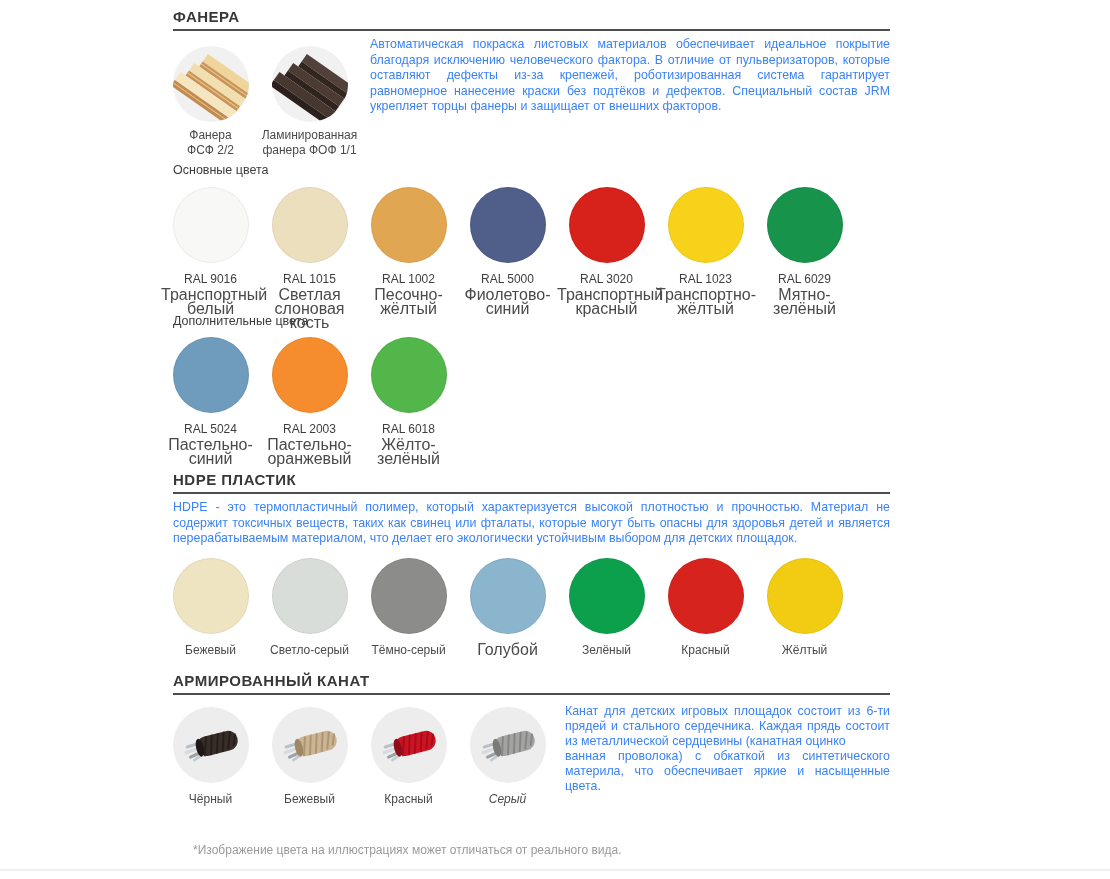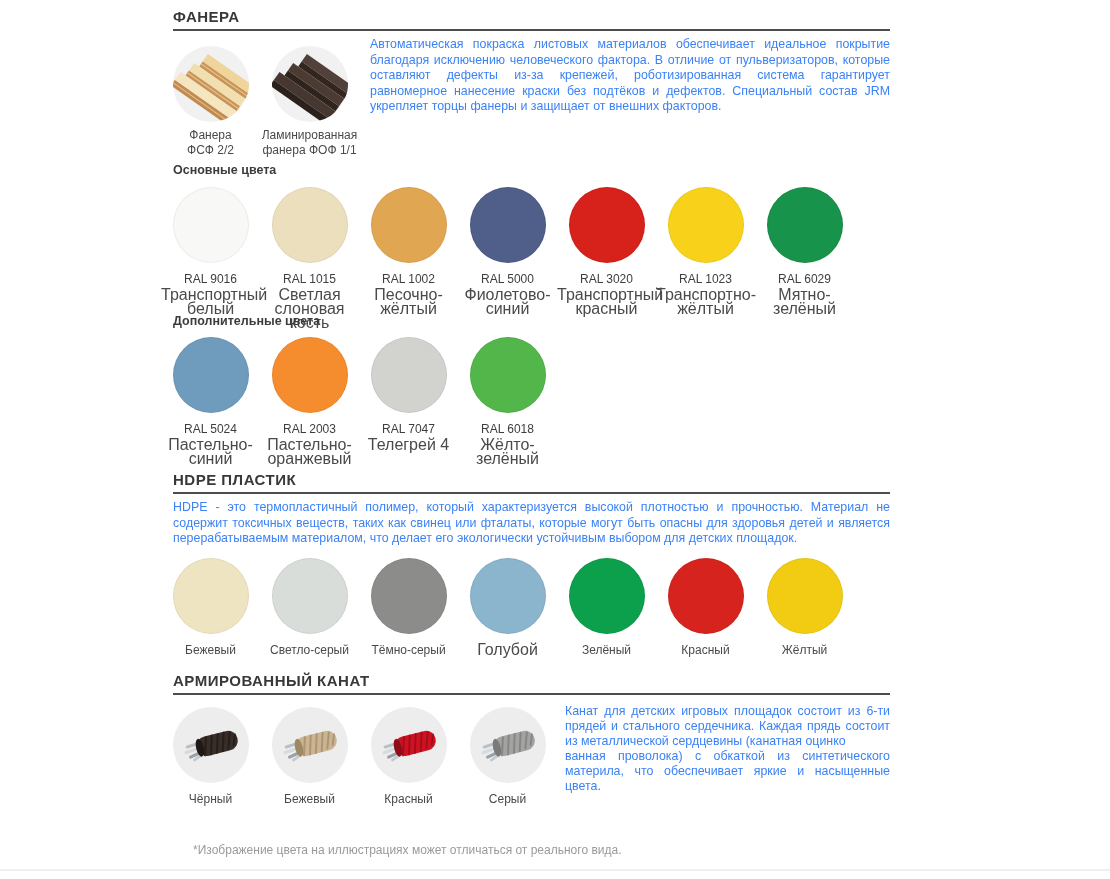--- a/index.html
+++ b/index.html
@@ -10,21 +10,21 @@
   .sec-heading{
     position:absolute; left:173px; font-size:15px; font-weight:bold;
     color:#383838; letter-spacing:0.5px; line-height:20px;
   }
   .sec-rule{ position:absolute; left:173px; width:717px; height:2px; background:#4d4d4d; }
   .para{
     position:absolute; font-size:12.4px; line-height:15.6px; color:#3b82f6;
     text-align:justify; white-space:pre-line;
   }
   .sub-heading{
-    position:absolute; left:173px; font-size:12.5px; font-weight:bold; color:#3c3c3c;
+    position:absolute; left:173px; font-size:12.5px; font-weight:normal; color:#3c3c3c;
   }
   .sw-row{ position:absolute; left:161px; display:flex; }
   .sw-item{ flex:0 0 99px; width:99px; text-align:center; }
   .sw-circle{
     width:76px; height:76px; border-radius:50%; margin:0 auto;
     box-shadow: inset 0 0 0 1px rgba(0,0,0,0.055);
   }
   .sw-code{ margin-top:9px; font-size:12px; font-weight:normal; color:#3e3e3e; }
   .sw-name{
     margin-top:2px; font-size:16px; line-height:14px; color:#4a4a4a;
@@ -149,25 +149,20 @@
       <div class="sw-name">Пастельно-
 синий</div>
     </div>
     <div class="sw-item">
       <div class="sw-circle" style="background-color: rgb(245, 140, 45);"></div>
       <div class="sw-code">RAL 2003</div>
       <div class="sw-name">Пастельно-
 оранжевый</div>
     </div>
     <div class="sw-item">
-      <div class="sw-circle" style="background-color: rgb(210, 210, 207);"></div>
-      <div class="sw-code">RAL 7047</div>
-      <div class="sw-name">Телегрей 4</div>
-    </div>
-    <div class="sw-item">
       <div class="sw-circle" style="background-color: rgb(82, 182, 75);"></div>
       <div class="sw-code">RAL 6018</div>
       <div class="sw-name">Жёлто-
 зелёный</div>
     </div>
   </div>
 
   <div class="sec-heading" style="top:470px;">HDPE ПЛАСТИК</div>
   <div class="sec-rule" style="top:492px;"></div>
 
@@ -295,21 +290,21 @@
           <g stroke-width="2.6" fill="none" stroke-linecap="round" opacity="0.7" style="stroke: rgb(122, 122, 120);">
             <path d="M46 38.5 L39 61.5"></path>
             <path d="M54 38 L47 62"></path>
             <path d="M62 38 L55 62"></path>
             <path d="M70 38.5 L63 61.5"></path>
             <path d="M78 40 L71 60"></path>
             <path d="M84 44 L79 57"></path>
           </g>
         </g>
       </svg>
-      <div class="sw-name" style="margin-top:9px; font-size:12px;">Серый</div>
+      <div class="sw-name" style="margin-top:9px; font-size:12px;font-style:italic;">Серый</div>
     </div>
   </div>
 
   <div class="para" style="left:565px; top:704px; width:325px; line-height:15px;">Канат для детских игровых площадок состоит из 6-ти прядей и стального сердечника. Каждая прядь состоит из металлической сердцевины (канатная оцинко
 ванная проволока) с обкаткой из синтетического материла, что обеспечивает яркие и насыщенные цвета.</div>
 
   <div class="footnote">*Изображение цвета на иллюстрациях может отличаться от реального вида.</div>
   <div class="bottom-line"></div>
 
 </div>

